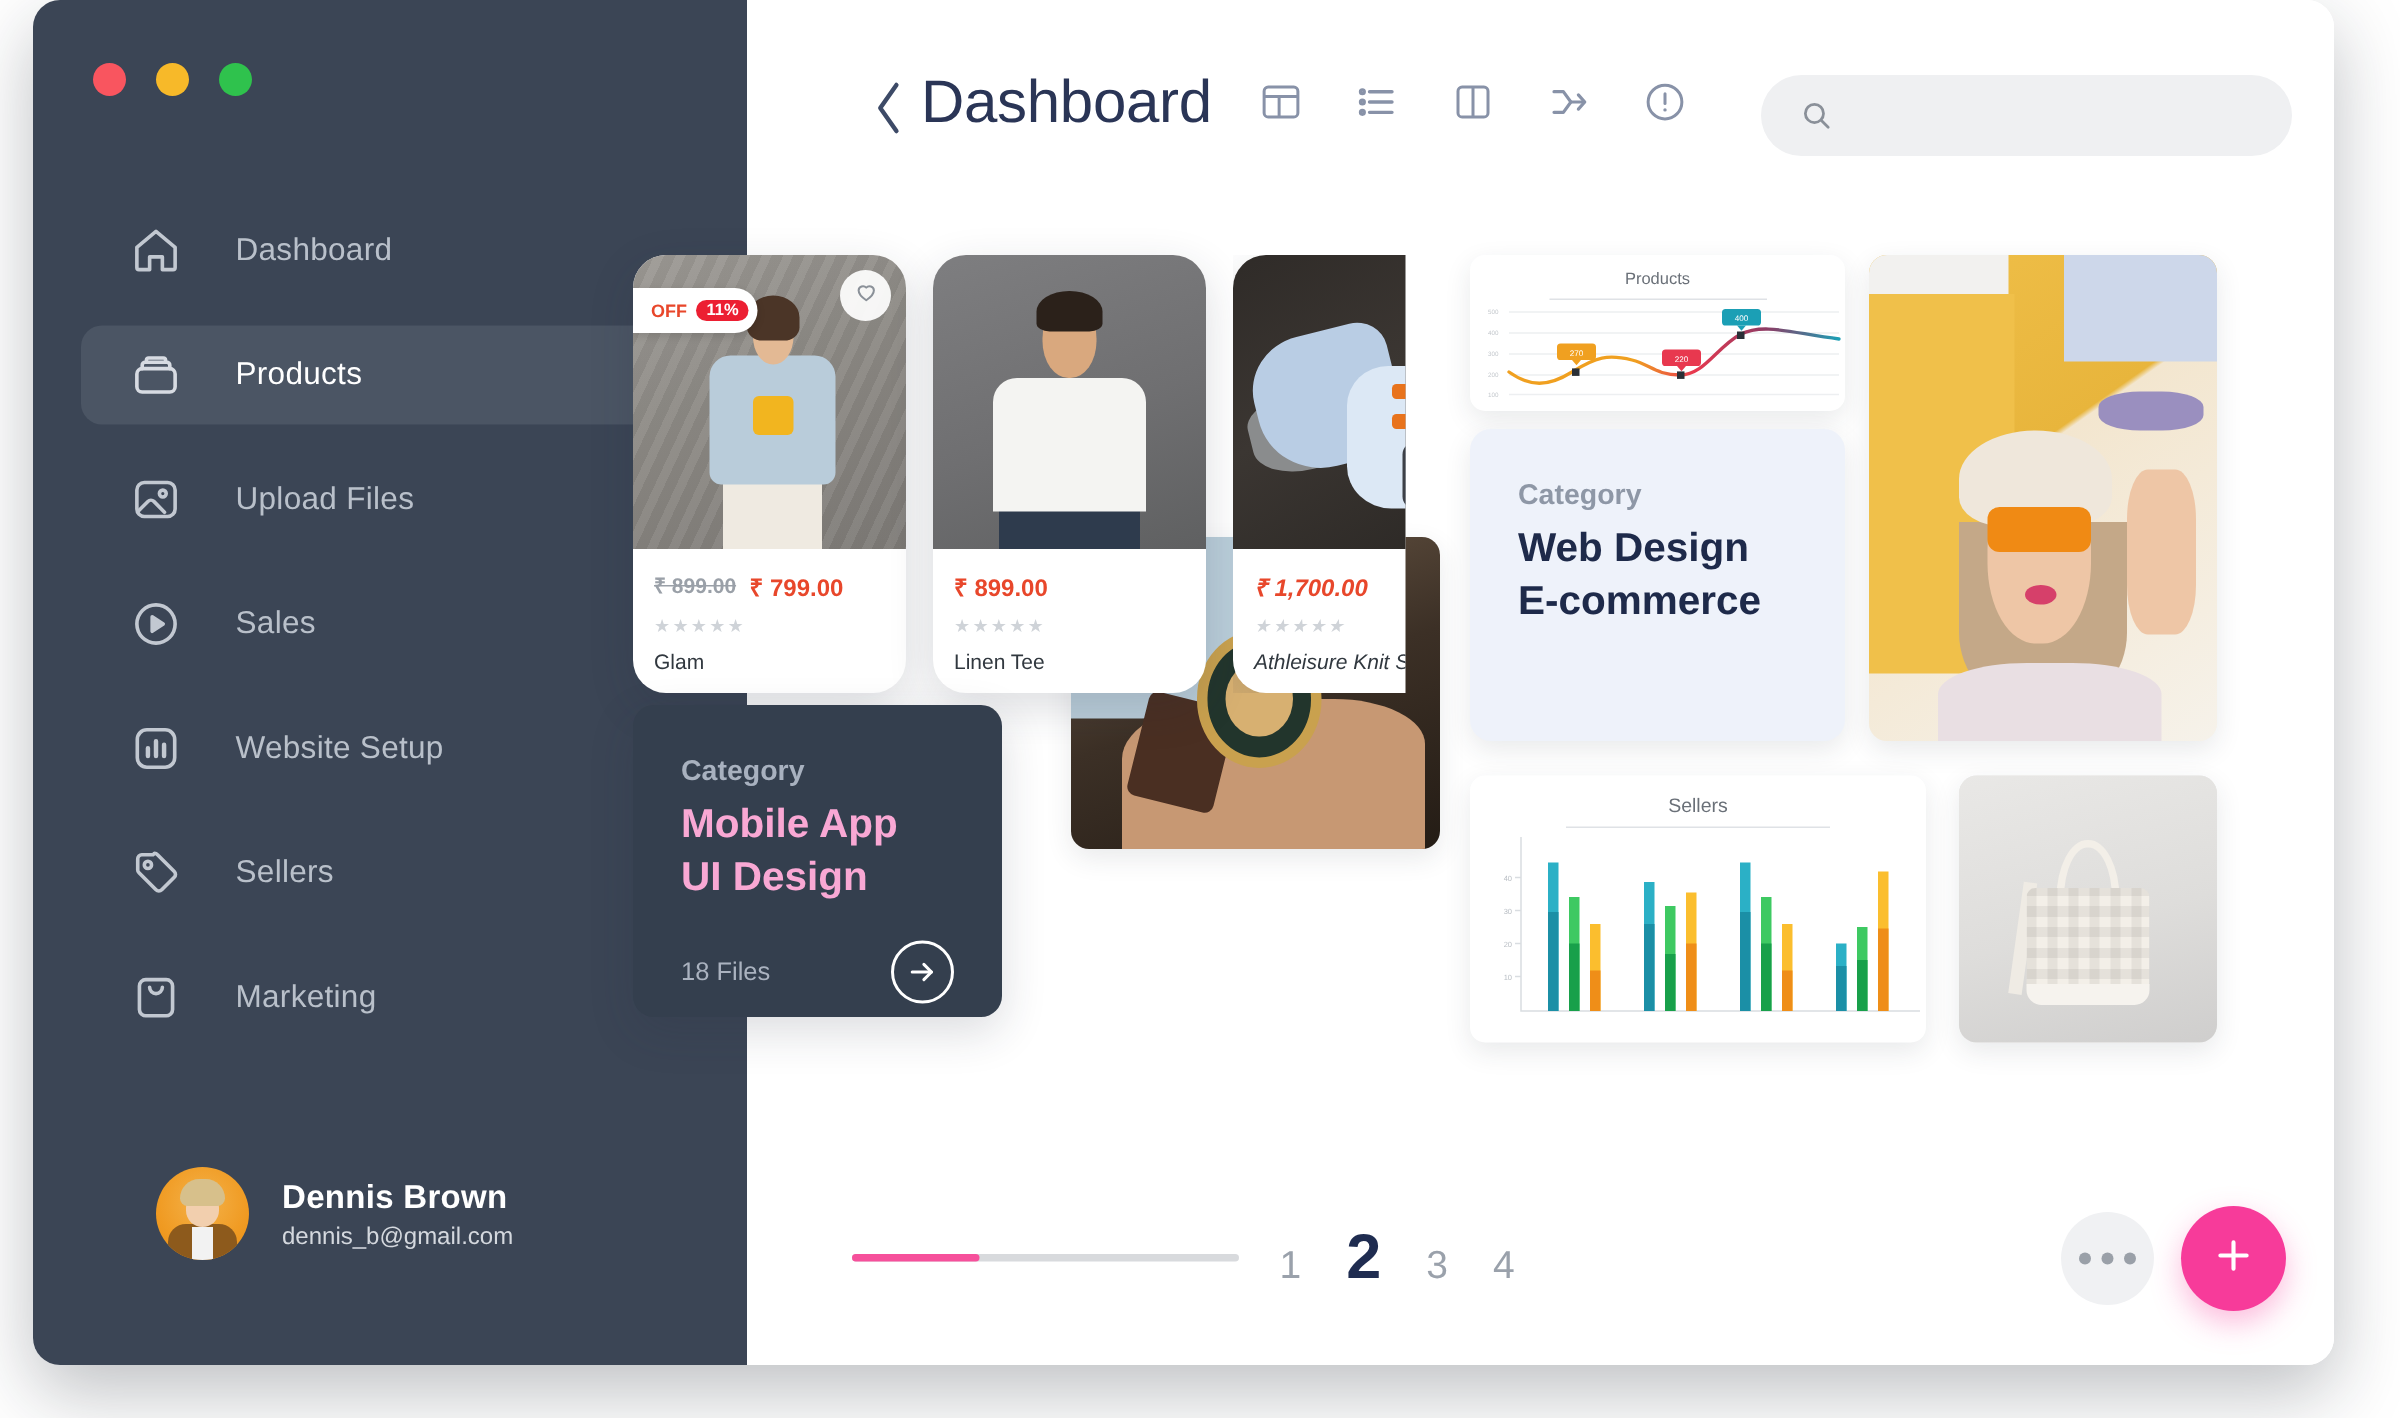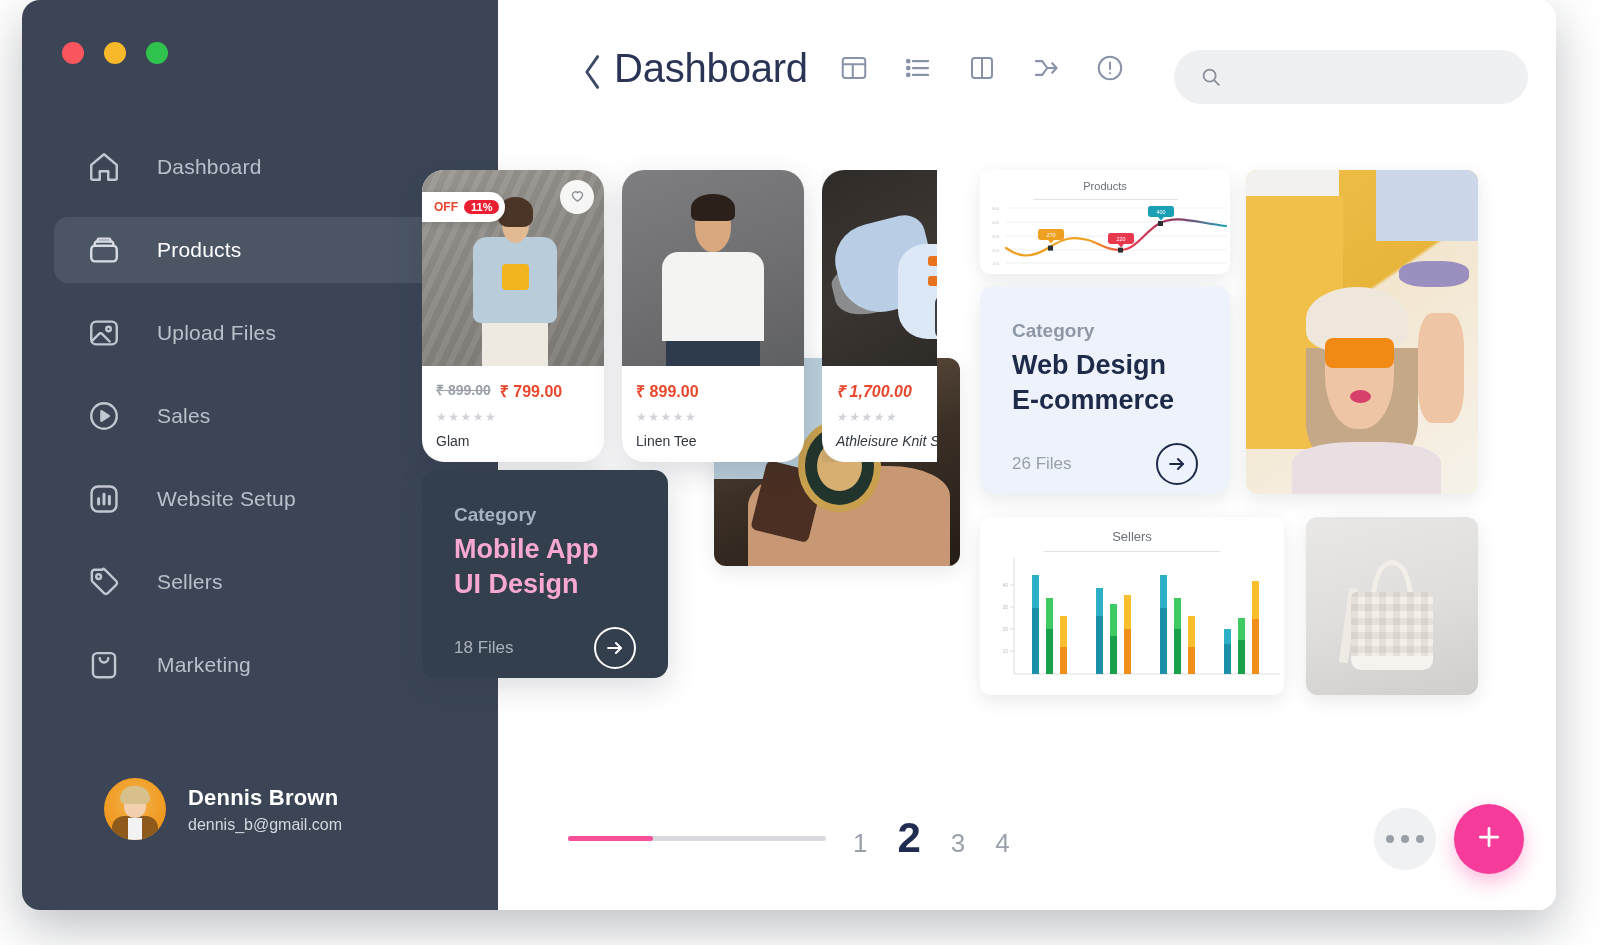--- a/index.html
+++ b/index.html
@@ -427,29 +427,20 @@
         </g>
       </svg>
     </div>
 
     <div class="cat-card cat-light shadow-sm" style="left:482px; top:286px; width:250px; height:208px;">
       <div class="cat-kicker">Category</div>
       <div class="cat-title">
         <div>Web Design</div>
         <div>E-commerce</div>
       </div>
-      <div class="cat-foot">
-        <span class="cat-files">26 Files</span>
-        <span class="cat-arrow">
-          <svg width="22" height="22" viewBox="0 0 24 24" fill="none" stroke="#1e2a4a" stroke-width="2.2" stroke-linecap="round" stroke-linejoin="round">
-              <path d="M4.5 12h14"></path>
-              <path d="M13 6.5l5.5 5.5L13 17.5"></path>
-            </svg>
-        </span>
-      </div>
     </div>
 
     <div class="card shadow-sm" style="left:748px; top:170px; width:232px; height:324px; background:#f5f2ee;">
       <div class="photo ph-glass">
         <span class="wallTop"></span>
           <span class="wallL"></span>
           <span class="shelf"></span>
           <span class="sg"></span>
         <span class="hair"></span>
           <span class="face"></span>

